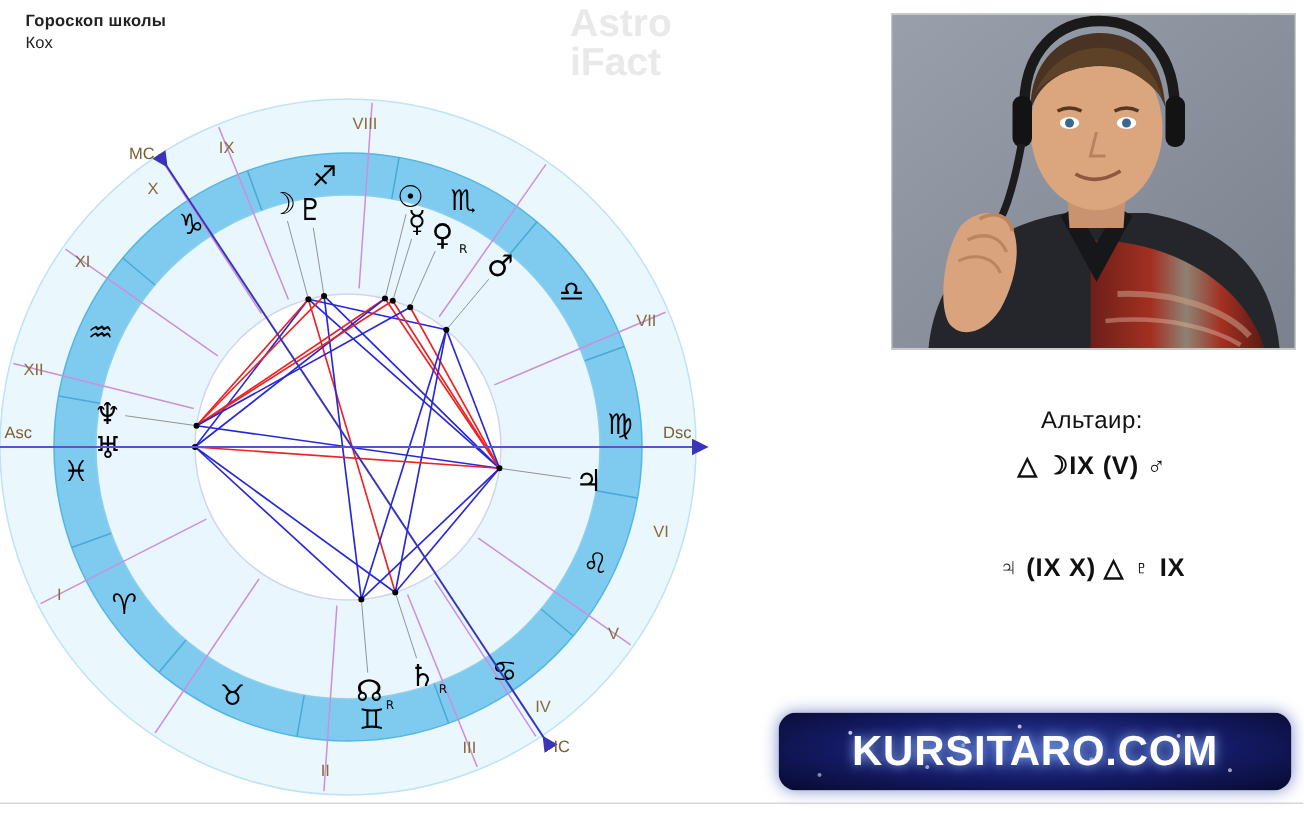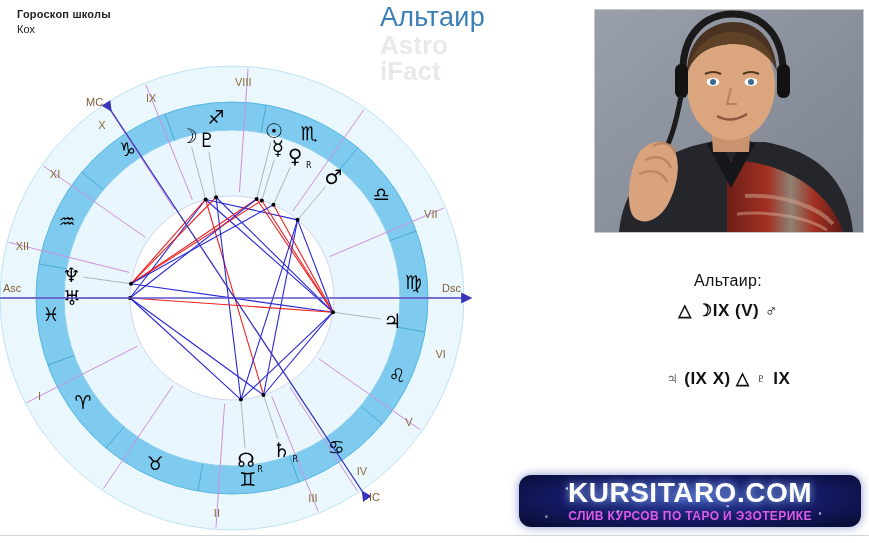--- a/index.html
+++ b/index.html
@@ -166,21 +166,20 @@
 </style>
 </head>
 <body>
 
 <div id="natal-header">
   <div class="hdr-title">Гороскоп школы</div>
   <div>Кох</div>
 </div>
 
 <div id="brand-logo">
-  <div class="brand-main">Альтаир</div>
   <div class="brand-sub">Astro</div>
   <div class="brand-sub2">iFact</div>
 </div>
 
 <svg id="chart-wheel" width="560" height="483" viewBox="0 0 560 483">
   <defs>
     <marker id="arrowL" markerWidth="10" markerHeight="10" refX="8" refY="4" orient="auto">
       <path d="M8,0 L8,8 L0,4 z" fill="#3a34b8"></path>
     </marker>
     <marker id="arrowR" markerWidth="10" markerHeight="10" refX="2" refY="4" orient="auto">
@@ -398,16 +397,15 @@
 </div>
 
 <div id="formula-block">
   <div class="f-label">Альтаир:</div>
   <div class="f-rule">△ ☽IX (V) ♂</div>
   <div class="f-rule f-rule-1">♃ (IX X) △ ♇ IX</div>
 </div>
 
 <div id="kursitaro-banner">
   <div class="bn-main">KURSITARO.COM</div>
-  <div class="bn-sub">СЛИВ КУРСОВ ПО ТАРО И ЭЗОТЕРИКЕ</div>
 </div>
 
 <div id="page-bottom-rule"></div>
 
 </body></html>

